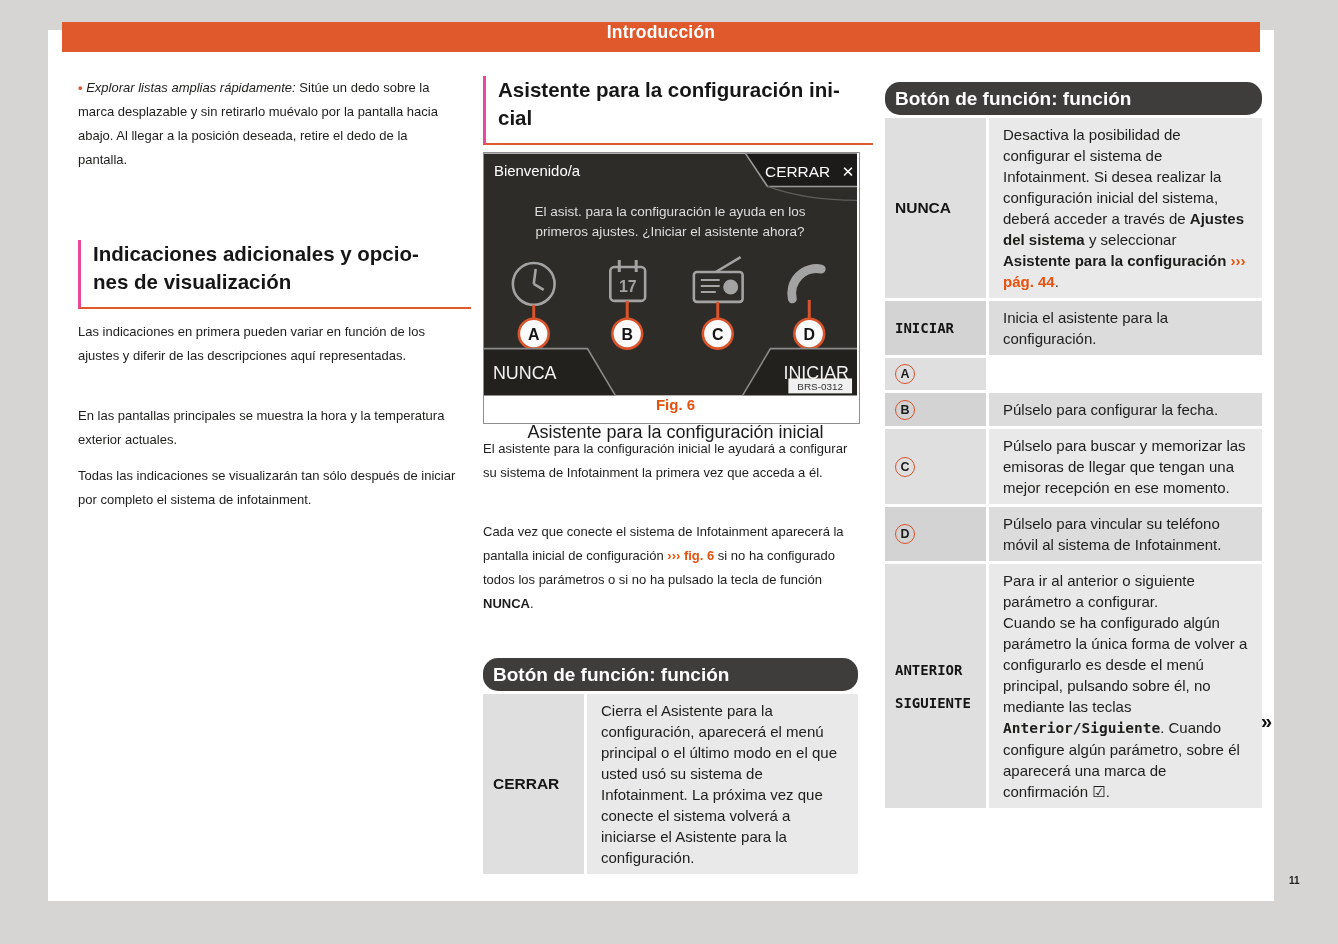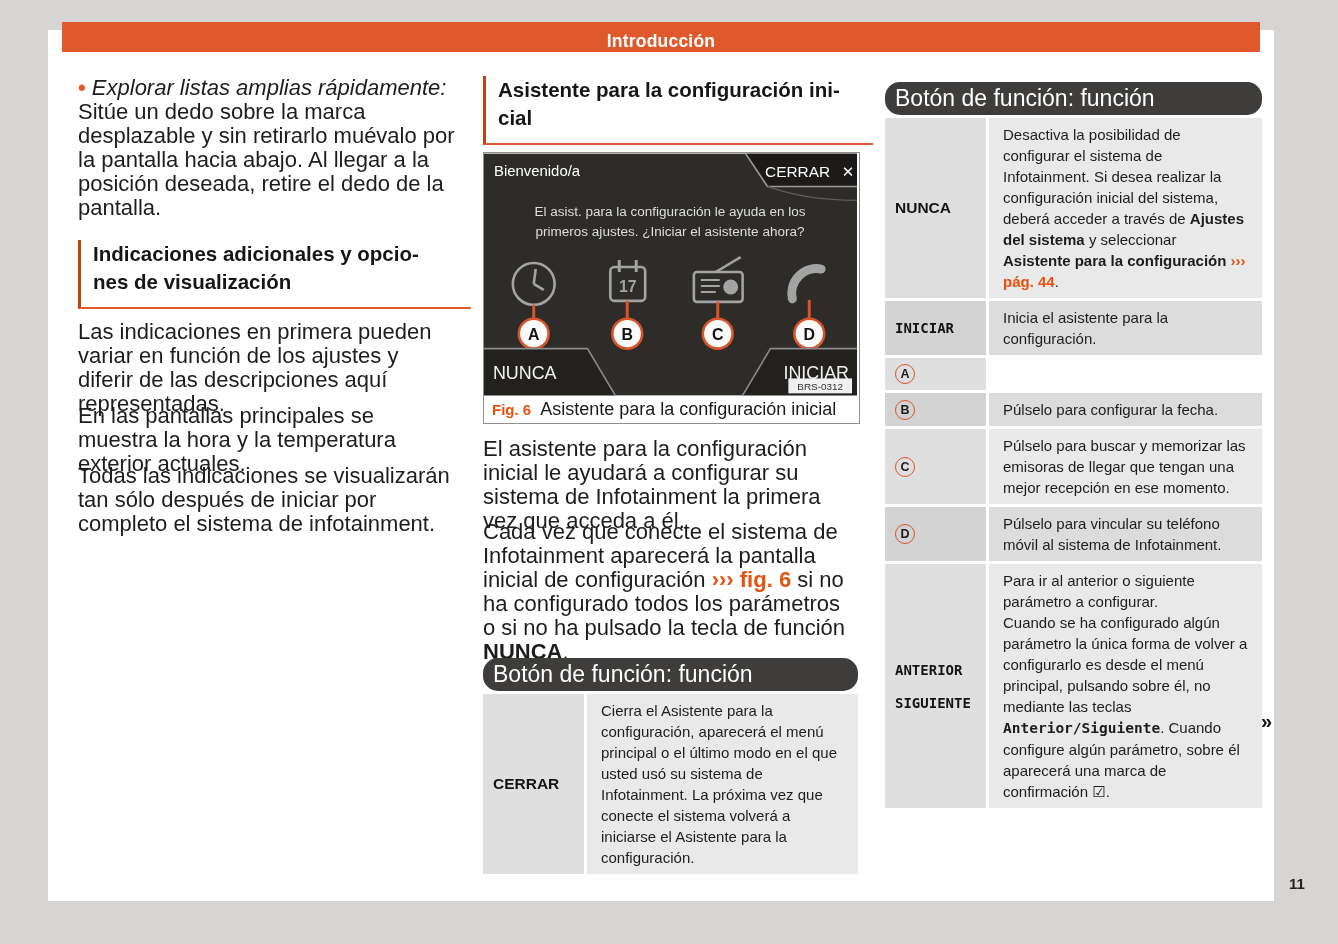--- a/index.html
+++ b/index.html
@@ -1,54 +1,54 @@
 <!DOCTYPE html>
 <html><head>
 <meta charset="utf-8">
 <style>
   html,body{margin:0;padding:0;background:#D6D5D3;}
   .stage{position:relative;width:1338px;height:944px;background:#D6D5D3;overflow:hidden;
          font-family:"Liberation Sans",sans-serif;color:#1D1D1B;}
   .page{position:absolute;left:48px;top:30px;width:1226px;height:871px;background:#FFFFFF;}
   .orange-bar{position:absolute;left:62px;top:22px;width:1198px;height:30px;background:#E0592C;
-              display:flex;align-items:flex-end;justify-content:center;color:#fff;
+              display:flex;align-items:flex-start;justify-content:center;color:#fff;
               font-weight:bold;font-size:17.5px;letter-spacing:.2px;}
-  .page-number{position:absolute;left:1289px;top:875px;font-weight:bold;font-size:15px;color:#222;}
+  .page-number{position:absolute;left:1289px;top:875px;font-weight:bold;font-size:10px;color:#222;}
   .cont-mark{position:absolute;left:1261px;top:710px;font-weight:bold;font-size:20px;color:#111;}
 
   .col{position:absolute;}
   .col-left{left:78px;top:70px;width:378px;}
   .col-mid{left:483px;top:70px;width:375px;}
   .col-right{left:885px;top:80px;width:377px;}
   .col .blk{position:absolute;left:0;width:100%;}
 
-  .body-text{font-size:22px;line-height:24px;color:#1D1D1B;}
+  .body-text{font-size:13px;line-height:24px;color:#1D1D1B;}
   .sg-r{font-style:normal;}
   .sg-i{font-style:italic;}
   .sg-b{font-weight:bold;}
   .sg-o{font-weight:bold;color:#E6520F;}
   .sg-m{font-weight:bold;font-family:"DejaVu Sans Mono",monospace;font-size:14.5px;}
   .sg-bullet{color:#E0592C;font-weight:bold;}
   .sg-check{font-weight:normal;}
 
-  .section-heading{border-left:3px solid #c2410c;border-bottom:2px solid #E0592C;
+  .section-heading{border-left:3px solid #ec4899;border-bottom:2px solid #E0592C;
                    padding:0 0 11px 12px;font-weight:bold;font-size:20.5px;line-height:28px;
                    color:#161616;white-space:pre-line;}
 
   
   .figure{border:1px solid #8F8F8F;}
   .figure svg{display:block;}
-  .fig-caption{height:27px;display:flex;align-items:center;gap:9px;padding-left:8px;background:#fff;}
+  .fig-caption{height:27px;display:flex;align-items:center;gap:9px;padding-left:8px;background:#fff;flex-direction:column;}
   .fig-label{color:#E6520F;font-weight:bold;font-size:15px;}
   .fig-text{font-size:18px;color:#1a1a1a;}
 
   
   .bf-table{width:100%;}
   .bf-header{height:33px;background:#3E3D3B;color:#fff;display:flex;align-items:center;
-             padding-left:10px;font-weight:normal;font-size:23px;box-sizing:border-box;border-radius:15px;}
+             padding-left:10px;font-weight:bold;font-size:19px;box-sizing:border-box;border-radius:15px;}
   .t-row{display:flex;gap:3px;margin-top:3px;}
   .t-label{width:101px;flex:0 0 101px;display:flex;flex-direction:column;justify-content:center;
            padding:6px 4px 6px 10px;box-sizing:border-box;}
   .t-text{flex:1;padding:6px 14px;font-size:15px;line-height:21px;color:#1D1D1B;white-space:pre-line;}
   .t-row:nth-child(odd) .t-label{background:#DFDFDF;}
   .t-row:nth-child(odd) .t-text{background:#E9E9E9;}
   .t-row:nth-child(even) .t-label{background:#D3D3D3;}
   .t-row:nth-child(even) .t-text{background:#DCDCDC;}
   .lab-sans{font-weight:bold;font-size:15.5px;color:#141414;}
   .lab-mono{font-weight:bold;font-family:"DejaVu Sans Mono",monospace;font-size:14px;color:#141414;}

